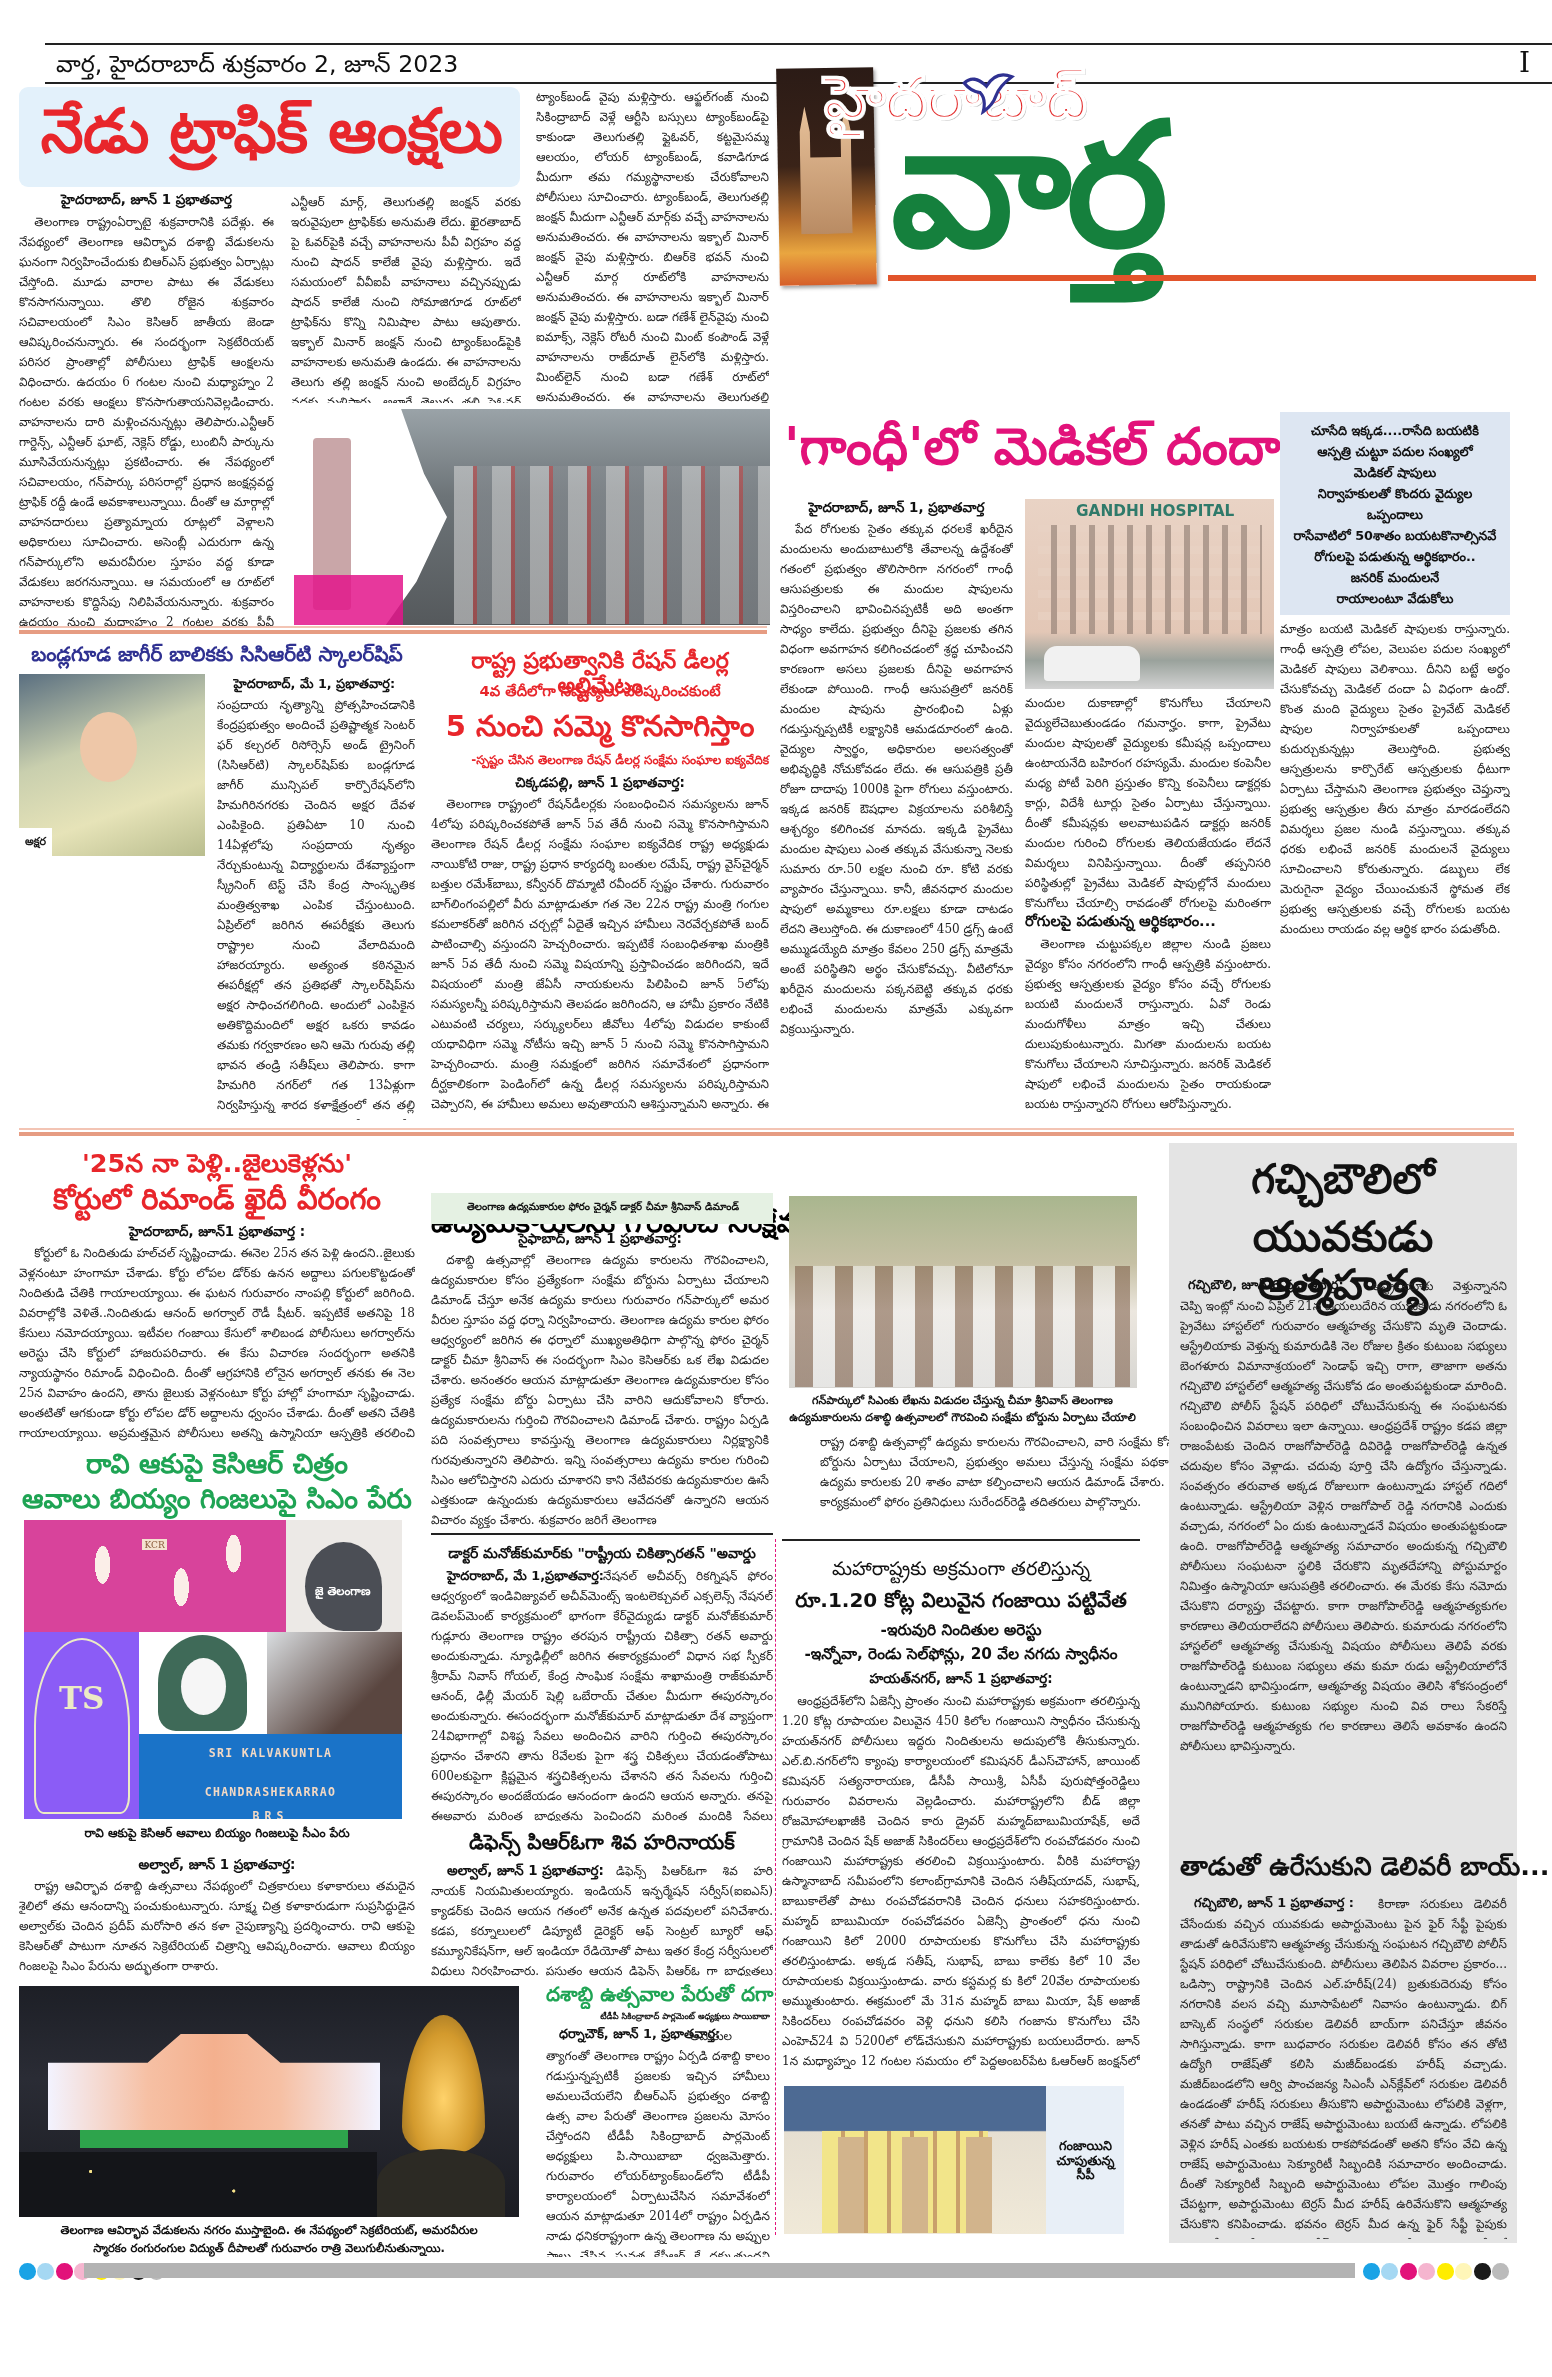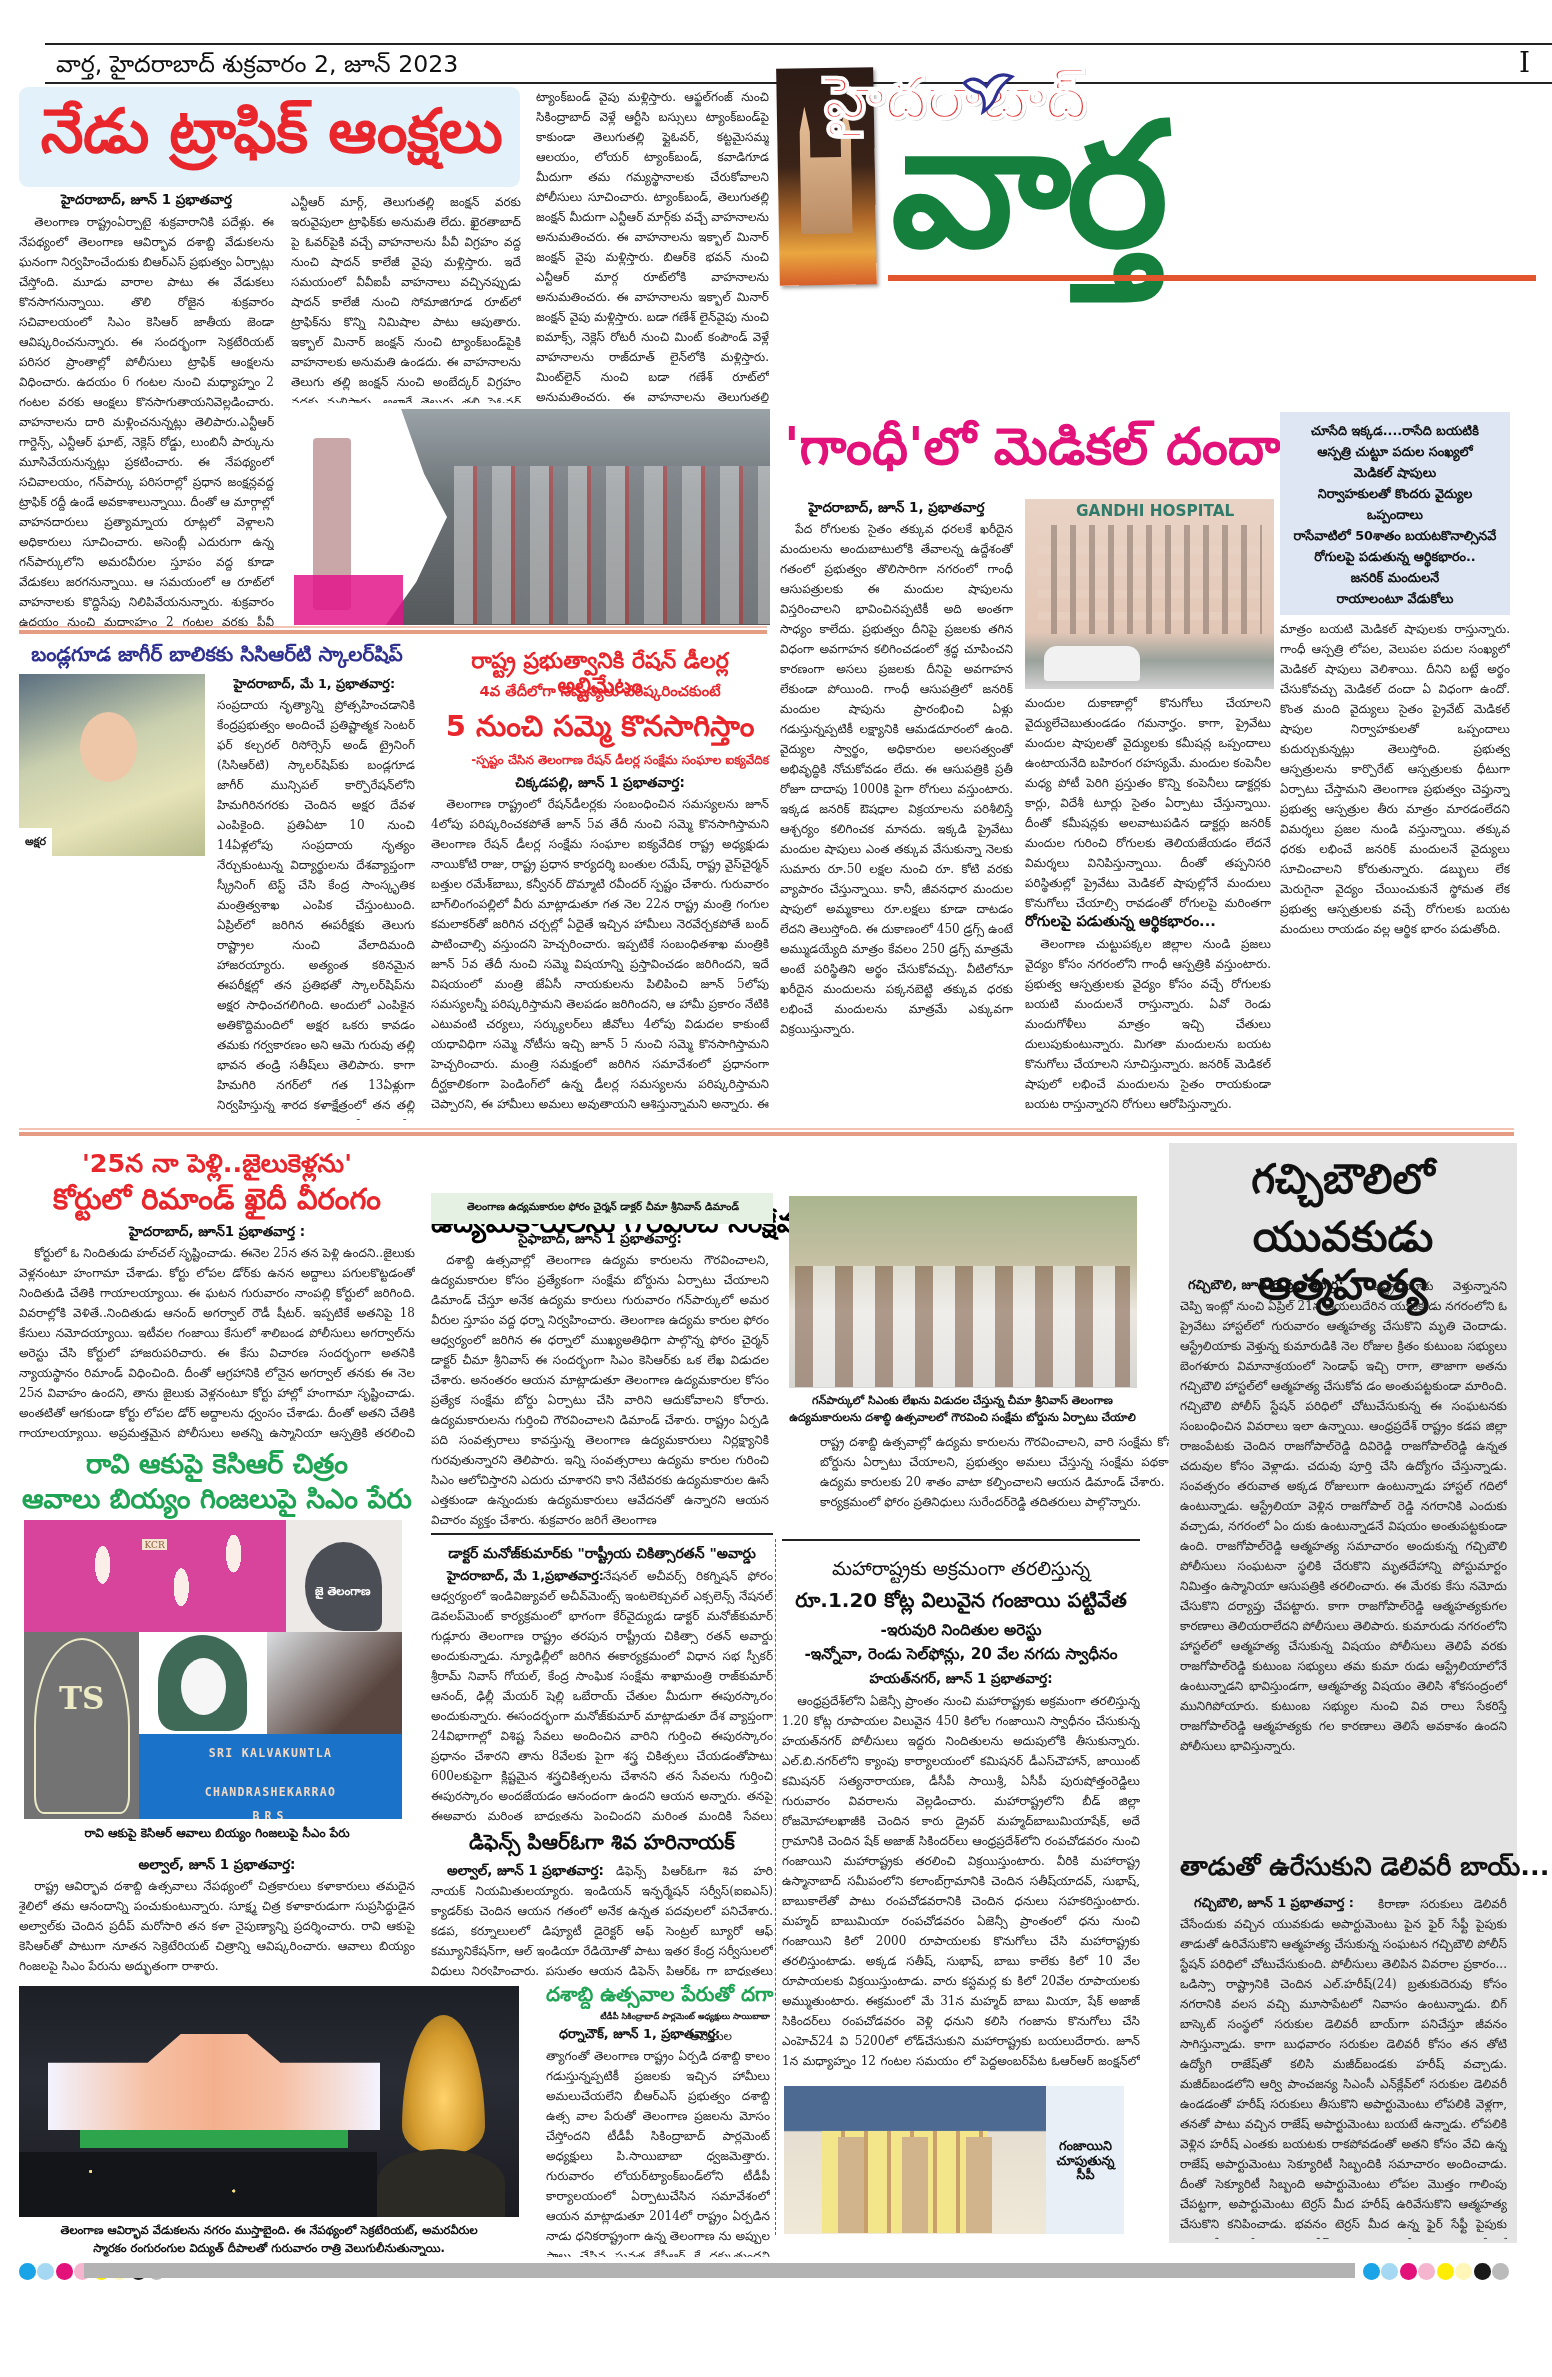--- a/index.html
+++ b/index.html
@@ -126,21 +126,21 @@
 <div class="abs hl" style="left:19px; top:1483px; width:396px; font-size:27px; color:#1fa454; text-align:center;">ఆవాలు బియ్యం గింజలుపై సిఎం పేరు</div>
 
 <div class="photo" style="left:24px; top:1520px; width:378px; height:299px;">
   <div style="position:absolute; left:0; top:0; width:262px; height:112px; background:radial-gradient(ellipse 7.7px 19px at 30% 40%,#fbeee8 99%,transparent),radial-gradient(ellipse 7.7px 19px at 60% 60%,#fbeee8 99%,transparent),radial-gradient(ellipse 7.7px 19px at 80% 30%,#fbeee8 99%,transparent),#d8439b;">
     <span style="position:absolute; left:118px; top:19px; font-size:9px; font-family:'DejaVu Serif',serif; color:#8a5a3a; background:#f4e3d0; padding:0.6px 2.6px;">KCR</span>
   </div>
   <div style="position:absolute; left:262px; top:0; width:116px; height:112px; background:#ece9e6;">
     <div style="position:absolute; left:19px; top:22.4px; width:77px; height:89px; background:#4b4e55; border-radius:50% 50% 10% 50%;"></div>
     <span style="position:absolute; left:29px; top:64px; font-size:11.5px; color:#fff; font-weight:bold;">జై తెలంగాణ</span>
   </div>
-  <div style="position:absolute; left:0; top:112px; width:115px; height:187px; background:#737373;">
+  <div style="position:absolute; left:0; top:112px; width:115px; height:187px; background:#8b5cf6;">
     <div style="position:absolute; left:9.6px; top:6.4px; width:96px; height:176px; border:2.6px solid #ecebc5; border-radius:50% 50% 10% 10%;"></div>
     <span style="position:absolute; left:35px; top:48px; font-size:31px; font-family:'DejaVu Serif',serif; font-weight:bold; color:#ecebc5;">TS</span>
   </div>
   <div style="position:absolute; left:115px; top:112px; width:128px; height:102px; background:#fff;">
     <div style="position:absolute; left:19px; top:3.2px; width:89px; height:96px; background:#3f6a58; border-radius:50% 50% 20% 20%;"></div>
     <div style="position:absolute; left:42px; top:25.5px; width:45px; height:57px; background:#f6f6f6; border-radius:50%;"></div>
   </div>
   <div style="position:absolute; left:243px; top:112px; width:135px; height:102px; background:linear-gradient(135deg,#d9dde0,#5a4640 70%);"></div>
   <div style="position:absolute; left:115px; top:214px; width:263px; height:85px; background:#1a73c8; font-family:'DejaVu Sans Mono',monospace; font-weight:bold; color:#f3d9c4; font-size:11.5px; text-align:center;">
     <div style="margin-top:11.5px; letter-spacing:1.3px;">SRI KALVAKUNTLA</div>

